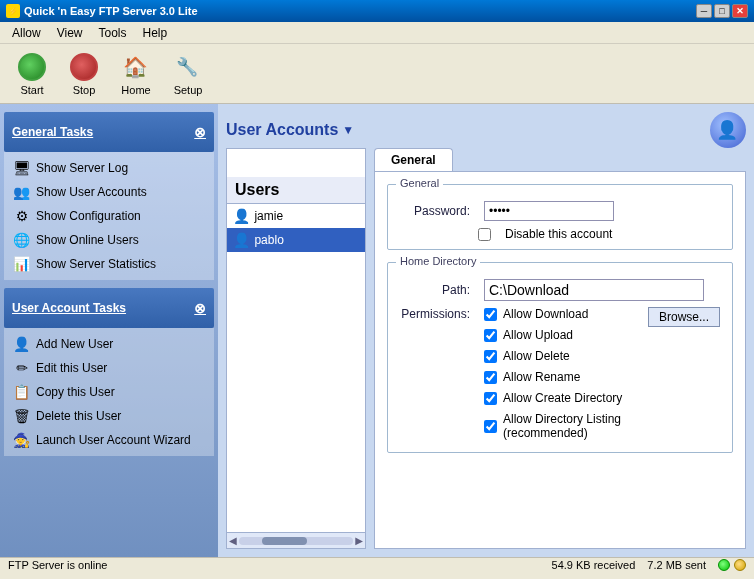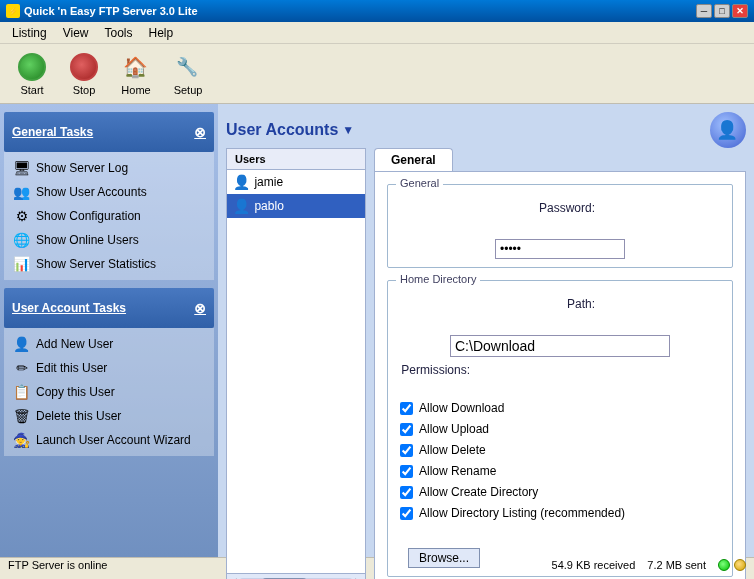--- a/index.html
+++ b/index.html
@@ -241,21 +241,22 @@
       background: white;
       border: 1px solid #a0b0d0;
       display: flex;
       flex-direction: column;
     }
     .users-header {
       background: #e8ecf8;
       padding: 4px 8px;
       font-weight: bold;
       border-bottom: 1px solid #a0b0d0;
-      font-size: 11px;
+      font-size: 16px;
+      margin-top: 28px;
     }
     .users-list {
       flex: 1;
       overflow-y: auto;
     }
     .user-row {
       display: flex;
       align-items: center;
       gap: 4px;
       padding: 4px 6px;
@@ -342,23 +343,22 @@
       left: 8px;
       background: white;
       padding: 0 4px;
       font-size: 11px;
       color: #404060;
     }
 
     .form-row {
       display: flex;
       align-items: center;
-      gap: 24px;
+      gap: 14px;
       margin-bottom: 6px;
-      flex-direction: column;
     }
     .form-row:last-child { margin-bottom: 0; }
 
     .form-label {
       font-size: 12px;
       color: #202040;
       min-width: 70px;
       text-align: right;
     }
 
@@ -440,21 +440,21 @@
     <span>Quick 'n Easy FTP Server 3.0 Lite</span>
   </div>
   <div class="title-bar-buttons">
     <div class="title-btn">─</div>
     <div class="title-btn">□</div>
     <div class="title-btn close">✕</div>
   </div>
 </div>
 
 <div class="menu-bar">
-  <span class="menu-item">Listing</span>
+  <span class="menu-item">Allow</span>
   <span class="menu-item">View</span>
   <span class="menu-item">Tools</span>
   <span class="menu-item">Help</span>
 </div>
 
 <div class="toolbar">
   <div class="tool-btn">
     <div class="icon">
       <div class="icon-start"></div>
     </div>
@@ -577,20 +577,24 @@
         <div class="tab-bar">
           <div class="tab active">General</div>
         </div>
         <div class="tab-content">
 
           <div class="form-section">
             <span class="form-section-title">General</span>
             <div class="form-row" style="margin-top:8px;">
               <span class="form-label">Password:</span>
               <input class="form-input" type="password" value="*****" style="">
+            </div>
+            <div class="form-row" style="margin-left:78px;">
+              <input type="checkbox" style="">
+              <span>Disable this account</span>
             </div>
           </div>
 
           <div class="form-section">
             <span class="form-section-title">Home Directory</span>
             <div class="form-row" style="margin-top:8px;">
               <span class="form-label">Path:</span>
               <input class="form-input-long" type="text" value="C:\Download" style="">
             </div>
             <div class="form-row" style="align-items:flex-start;">

